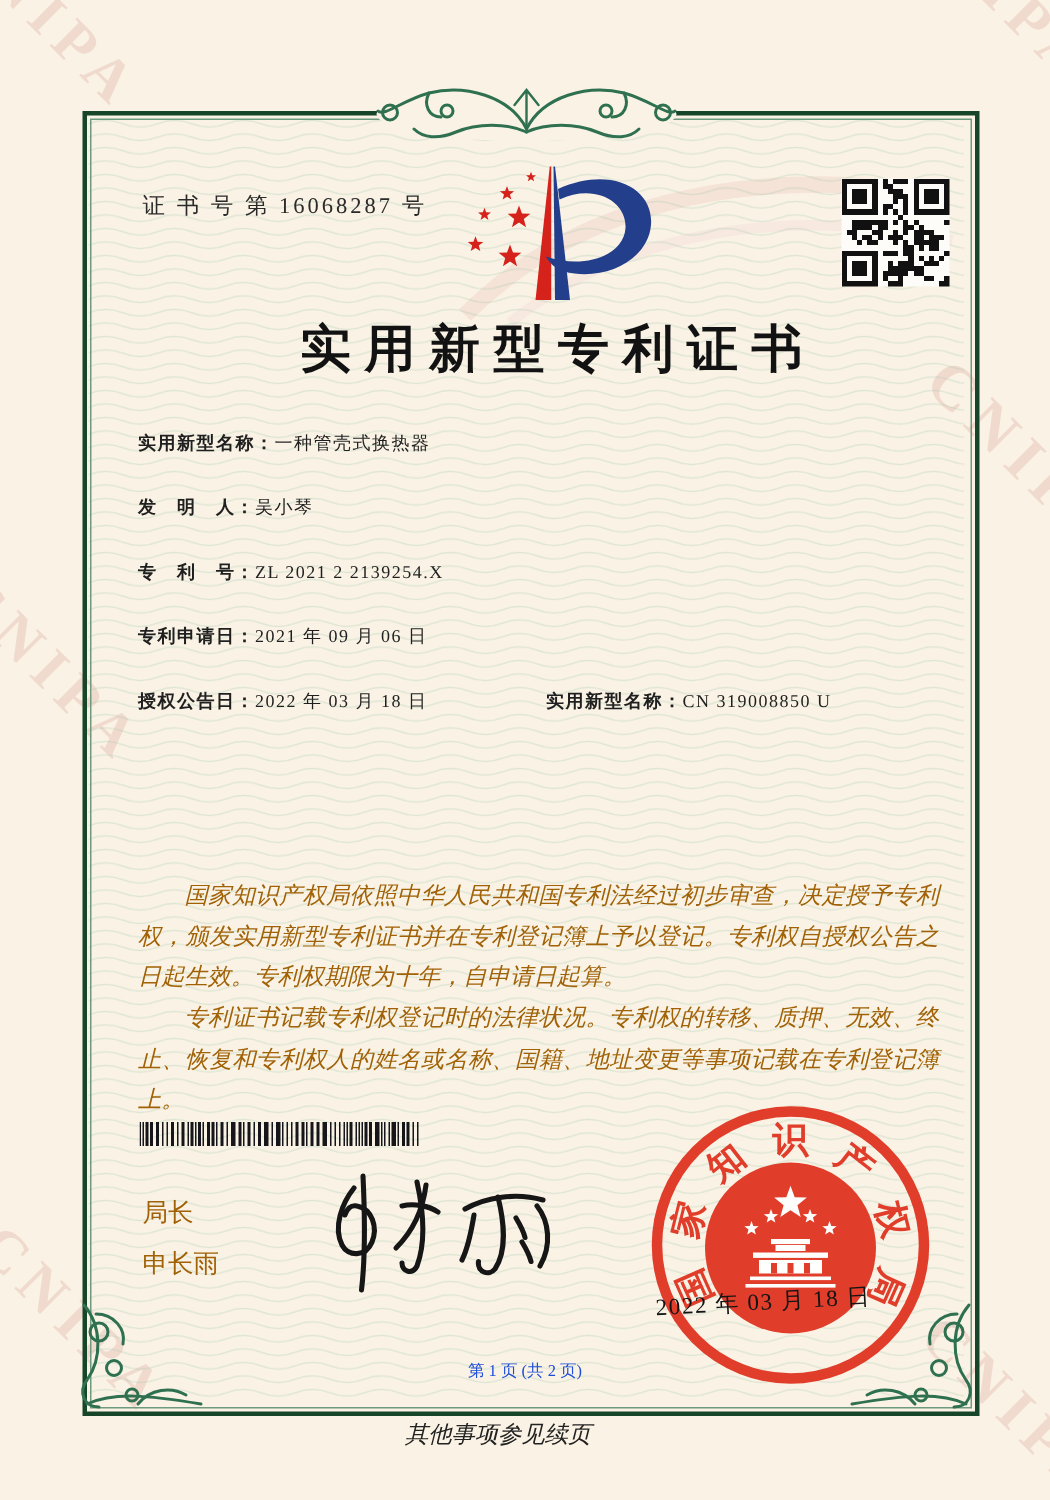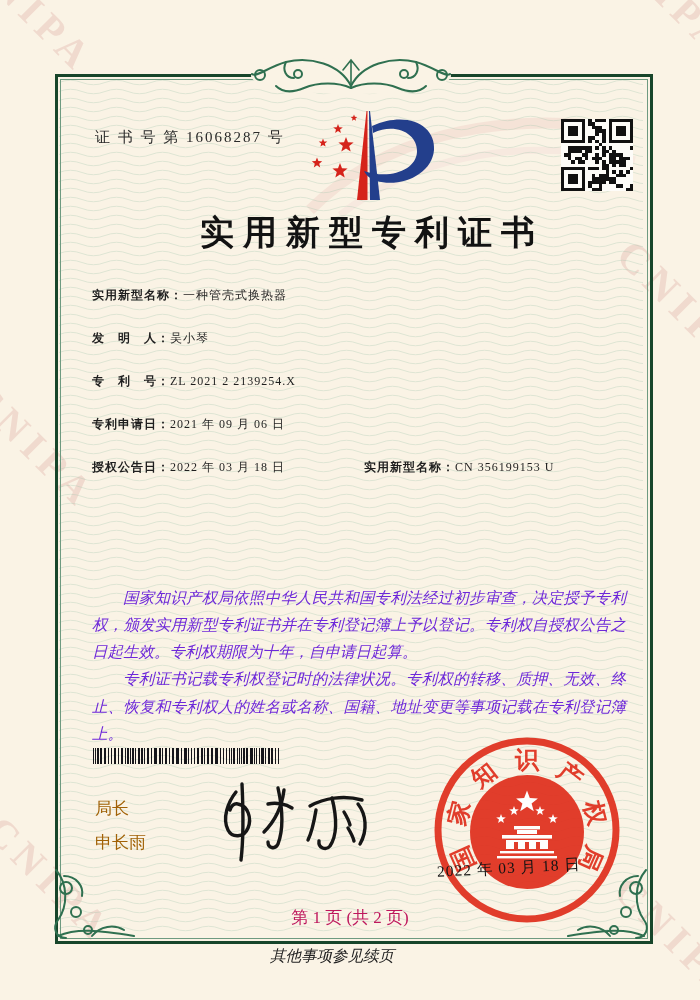--- a/index.html
+++ b/index.html
@@ -20,30 +20,30 @@
   .cert-no{position:absolute;left:95px;top:128px;font-size:15px;letter-spacing:2px;color:#2a2a2a;}
   .logo{position:absolute;left:296px;top:104px;}
   .qr{position:absolute;left:561px;top:119px;width:72px;height:72px;background:#fdfcf8;}
   .title{position:absolute;left:0;right:0;top:210px;text-align:center;font-size:34px;
          font-weight:bold;letter-spacing:9px;color:#121212;padding-left:44px;}
   .fields{position:absolute;left:92px;top:287px;width:525px;font-size:12px;}
   .frow{position:relative;height:43px;white-space:nowrap;letter-spacing:1px;}
   .flabel{font-weight:600;}
   .pair2{position:absolute;left:272px;top:0;}
   .body-text{position:absolute;left:92px;top:584px;width:534px;font-size:15.5px;line-height:1.75;
-             text-align:justify;font-style:italic;color:#6d28d9;}
+             text-align:justify;font-style:italic;color:#a16207;}
   .body-text p{margin:0;text-indent:2em;}
   .barcode{position:absolute;left:93px;top:748px;}
   .signer{position:absolute;left:95px;top:792px;font-family:"Liberation Sans","DejaVu Sans",sans-serif;
           font-size:17px;color:#a16207;line-height:34px;}
   .signature{position:absolute;left:198px;top:780px;}
   .seal{position:absolute;left:430px;top:733px;opacity:.93;}
   .seal-date{position:absolute;left:437px;top:858px;font-size:15.5px;letter-spacing:1px;color:#141414;
              transform:rotate(-3deg);white-space:nowrap;}
-  .page-info{position:absolute;left:0;right:0;top:906px;text-align:center;font-size:17px;color:#be185d;}
+  .page-info{position:absolute;left:0;right:0;top:906px;text-align:center;font-size:11px;color:#1d4ed8;}
   .cont-note{position:absolute;left:0;right:0;top:946px;text-align:center;font-size:15.5px;
              font-style:italic;color:#222;transform:translateX(-18px);}
 </style>
 </head>
 <body>
 
 <div class="page">
 
   <div class="wm" style="left:-48px;top:-14px;">CNIPA</div>
   <div class="wm" style="left:588px;top:-30px;">CNIPA</div>
@@ -273,21 +273,21 @@
       </div>
       <div class="frow">
         <span class="flabel">专　利　号：</span><span class="fvalue">ZL 2021 2 2139254.X</span>
       </div>
       <div class="frow">
         <span class="flabel">专利申请日：</span><span class="fvalue">2021 年 09 月 06 日</span>
       </div>
       <div class="frow">
         <span class="flabel">授权公告日：</span><span class="fvalue">2022 年 03 月 18 日</span>
         <span class="pair2">
-          <span class="flabel">实用新型名称：</span><span class="fvalue">CN 356199153 U</span>
+          <span class="flabel">实用新型名称：</span><span class="fvalue">CN 319008850 U</span>
         </span>
       </div>
     </div>
 
     <div class="body-text">
       <p>国家知识产权局依照中华人民共和国专利法经过初步审查，决定授予专利权，颁发实用新型专利证书并在专利登记簿上予以登记。专利权自授权公告之日起生效。专利权期限为十年，自申请日起算。</p>
       <p>专利证书记载专利权登记时的法律状况。专利权的转移、质押、无效、终止、恢复和专利权人的姓名或名称、国籍、地址变更等事项记载在专利登记簿上。</p>
     </div>
 
     <svg class="barcode" id="barcode-svg" width="190" height="16">

